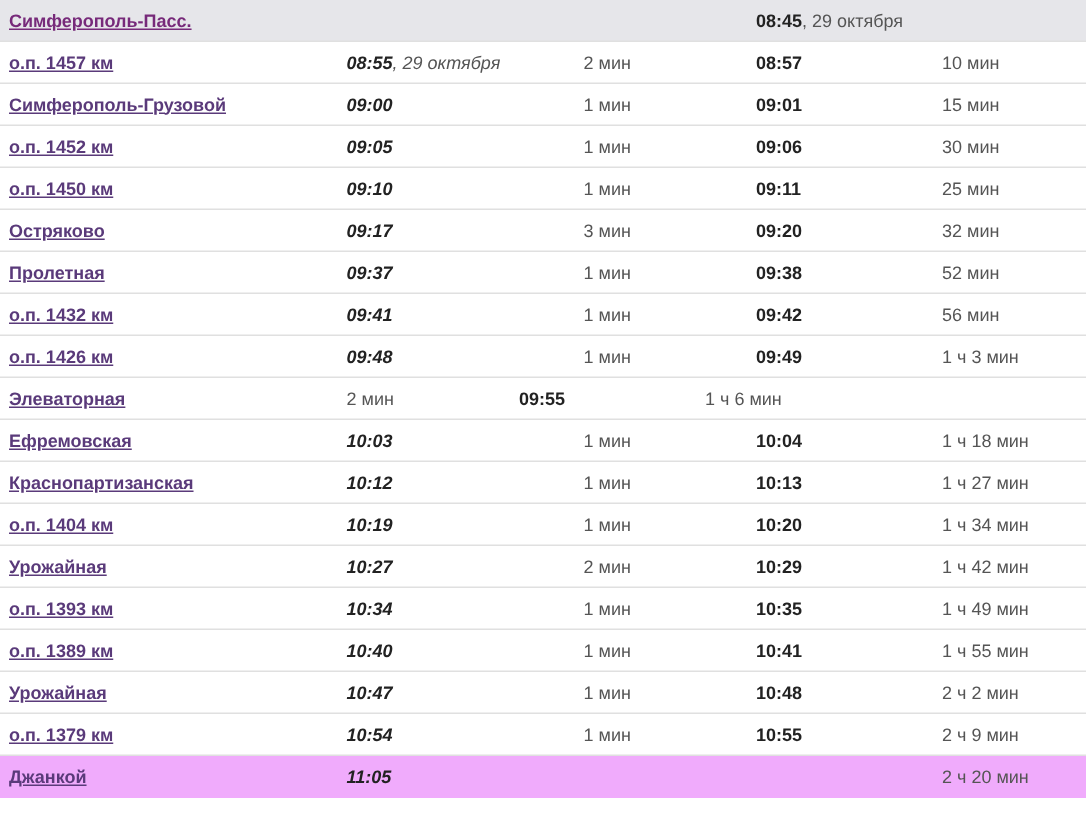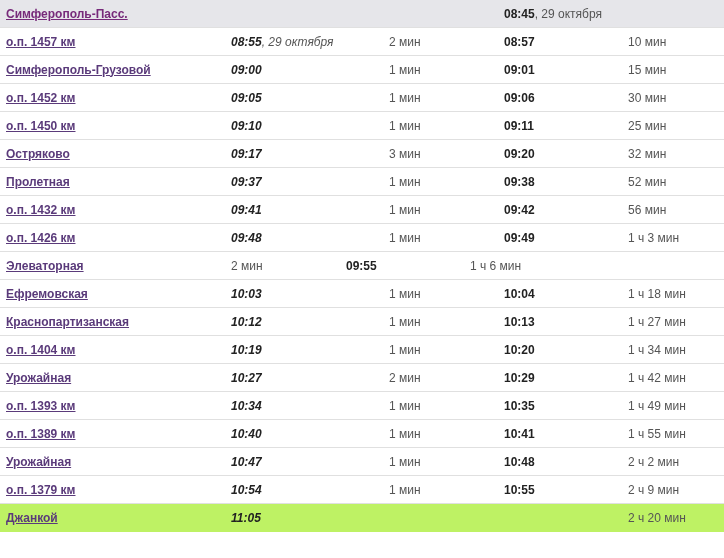--- a/index.html
+++ b/index.html
@@ -1,20 +1,20 @@
 <!DOCTYPE html>
 <html><head>
   <meta charset="utf-8">
   <style>
     * { box-sizing: border-box; margin: 0; padding: 0; }
     body { font-family: Arial, Helvetica, sans-serif; font-size: 12px; color: #333; background: #fff; width: 724px; }
     .schedule { width: 100%; border-collapse: collapse; }
     .row { display: flex; border-bottom: 1px solid #e0e0e0; align-items: center; min-height: 28px; padding: 5px 6px; }
     .row.header { background: #e6e6ea; }
-    .row.footer { background: #bef264; border-bottom: none; }
+    .row.footer { background: #f0abfc; border-bottom: none; }
     .col-station { width: 225px; flex-shrink: 0; }
     .col-arrival { width: 158px; flex-shrink: 0; font-style: italic; }
     .col-stop { width: 115px; flex-shrink: 0; }
     .col-depart { width: 124px; flex-shrink: 0; }
     .col-total { flex: 1; }
     .station-link { color: #5a3a7a; text-decoration: underline; cursor: pointer; font-weight: bold; }
     .station-link.visited { color: #772a7a; }
     .time-bold { font-weight: bold; color: #222; }
     .date-part { color: #555; font-weight: normal; }
     .muted { color: #555; }

